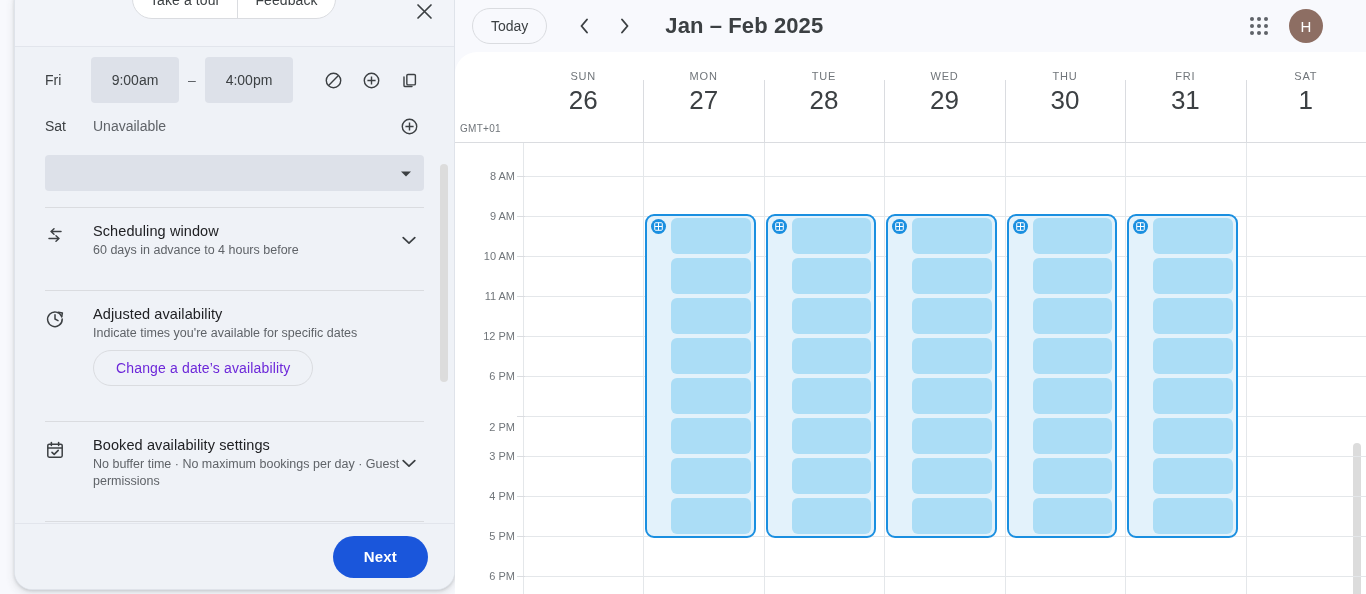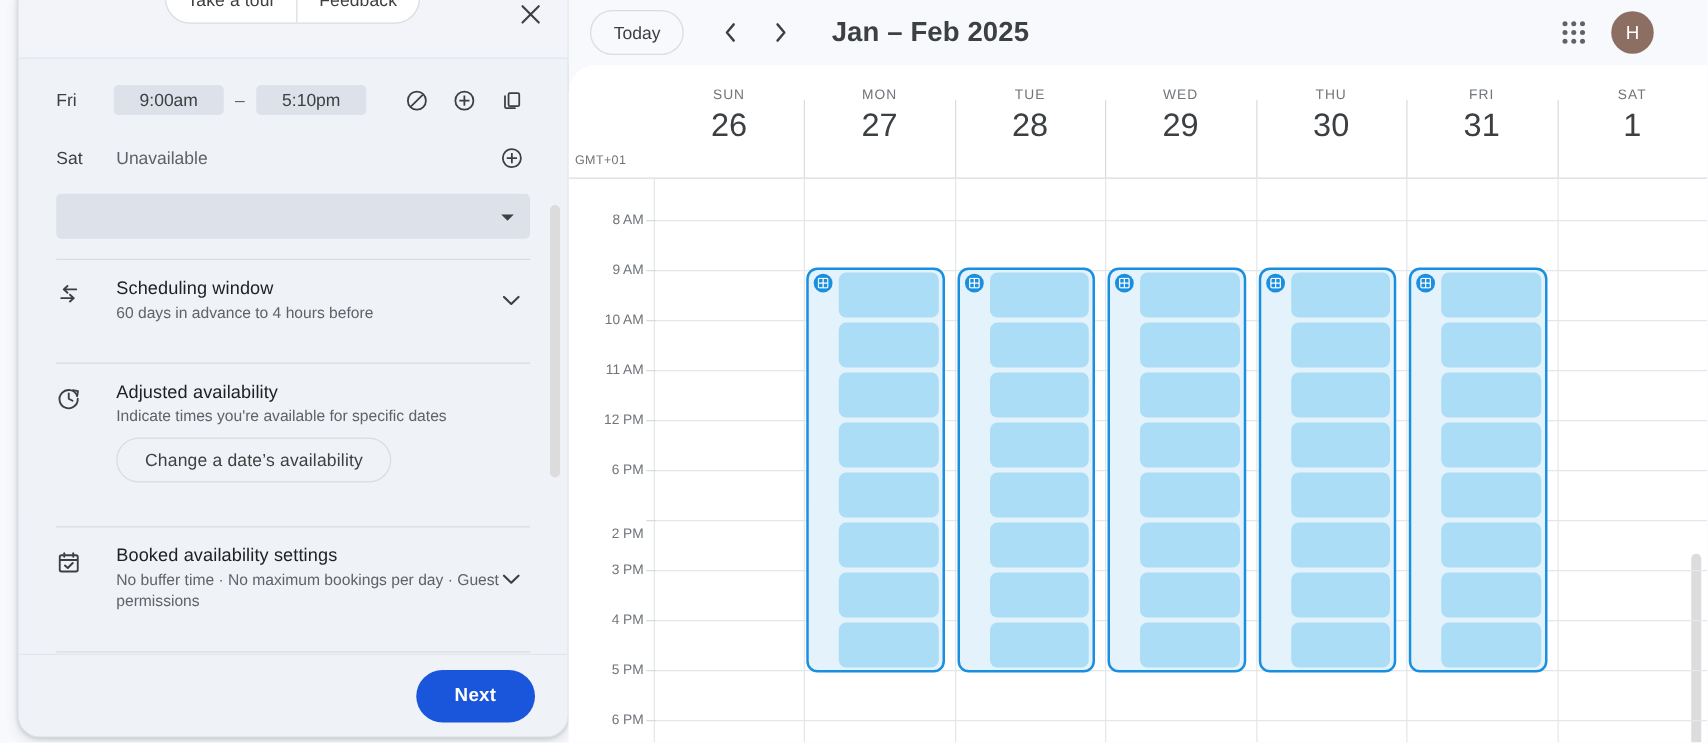--- a/index.html
+++ b/index.html
@@ -69,21 +69,21 @@
   
   .avail-row {
     display: flex; align-items: center;
     height: 46px;
   }
   .avail-day {
     width: 46px;
     font-size: 14px; color: #3c4043;
   }
   .time-chip {
-    height: 24px; min-width: 88px;
+    height: 46px; min-width: 88px;
     display: flex; align-items: center; justify-content: center;
     background: #dde1e9;
     border-radius: 4px;
     font-size: 14px; color: #3c4043;
     cursor: pointer;
   }
   .dash { width: 26px; text-align: center; color: #5f6368; font-size: 14px; }
   .unavail { font-size: 14px; color: #5f6368; padding-left: 2px; }
   .row-icons { margin-left: auto; display: flex; align-items: center; gap: 8px; }
   .icon-btn {
@@ -134,21 +134,21 @@
     display: flex; align-items: center; justify-content: center;
     color: #3c4043; cursor: pointer; border-radius: 50%;
   }
 
   .pill-btn {
     margin: 8px 0 4px 0;
     display: inline-flex; align-items: center; justify-content: center;
     height: 36px; padding: 0 22px;
     border: 1px solid #dadce0; border-radius: 18px;
     background: transparent;
-    color: #404040; font-size: 14px; font-weight: 500;
+    color: #6d28d9; font-size: 14px; font-weight: 500;
     font-family: inherit; cursor: pointer;
     letter-spacing: .15px;
   }
 
   
   .panel-scroll {
     position: absolute; right: 6px; top: 117px;
     width: 8px; height: 218px;
     background: #dcdcdc; border-radius: 4px;
     cursor: pointer;
@@ -316,21 +316,21 @@
       </div>
     </div>
 
     <div class="panel-body">
       <div class="panel-inner">
 
         <div class="avail-row">
           <div class="avail-day">Fri</div>
           <div class="time-chip">9:00am</div>
           <div class="dash">–</div>
-          <div class="time-chip">5:10pm</div>
+          <div class="time-chip">4:00pm</div>
           <div class="row-icons">
             <div class="icon-btn">
               <svg width="19" height="19" viewBox="0 0 20 20" aria-hidden="true">
                 <circle cx="10" cy="10" r="7.6" fill="none" stroke="#3c4043" stroke-width="1.5"></circle>
                 <line x1="5.1" y1="14.9" x2="14.9" y2="5.1" stroke="#3c4043" stroke-width="1.5"></line>
               </svg>
             </div>
             <div class="icon-btn">
               <svg width="19" height="19" viewBox="0 0 20 20" aria-hidden="true">
                 <circle cx="10" cy="10" r="7.6" fill="none" stroke="#3c4043" stroke-width="1.5"></circle>

